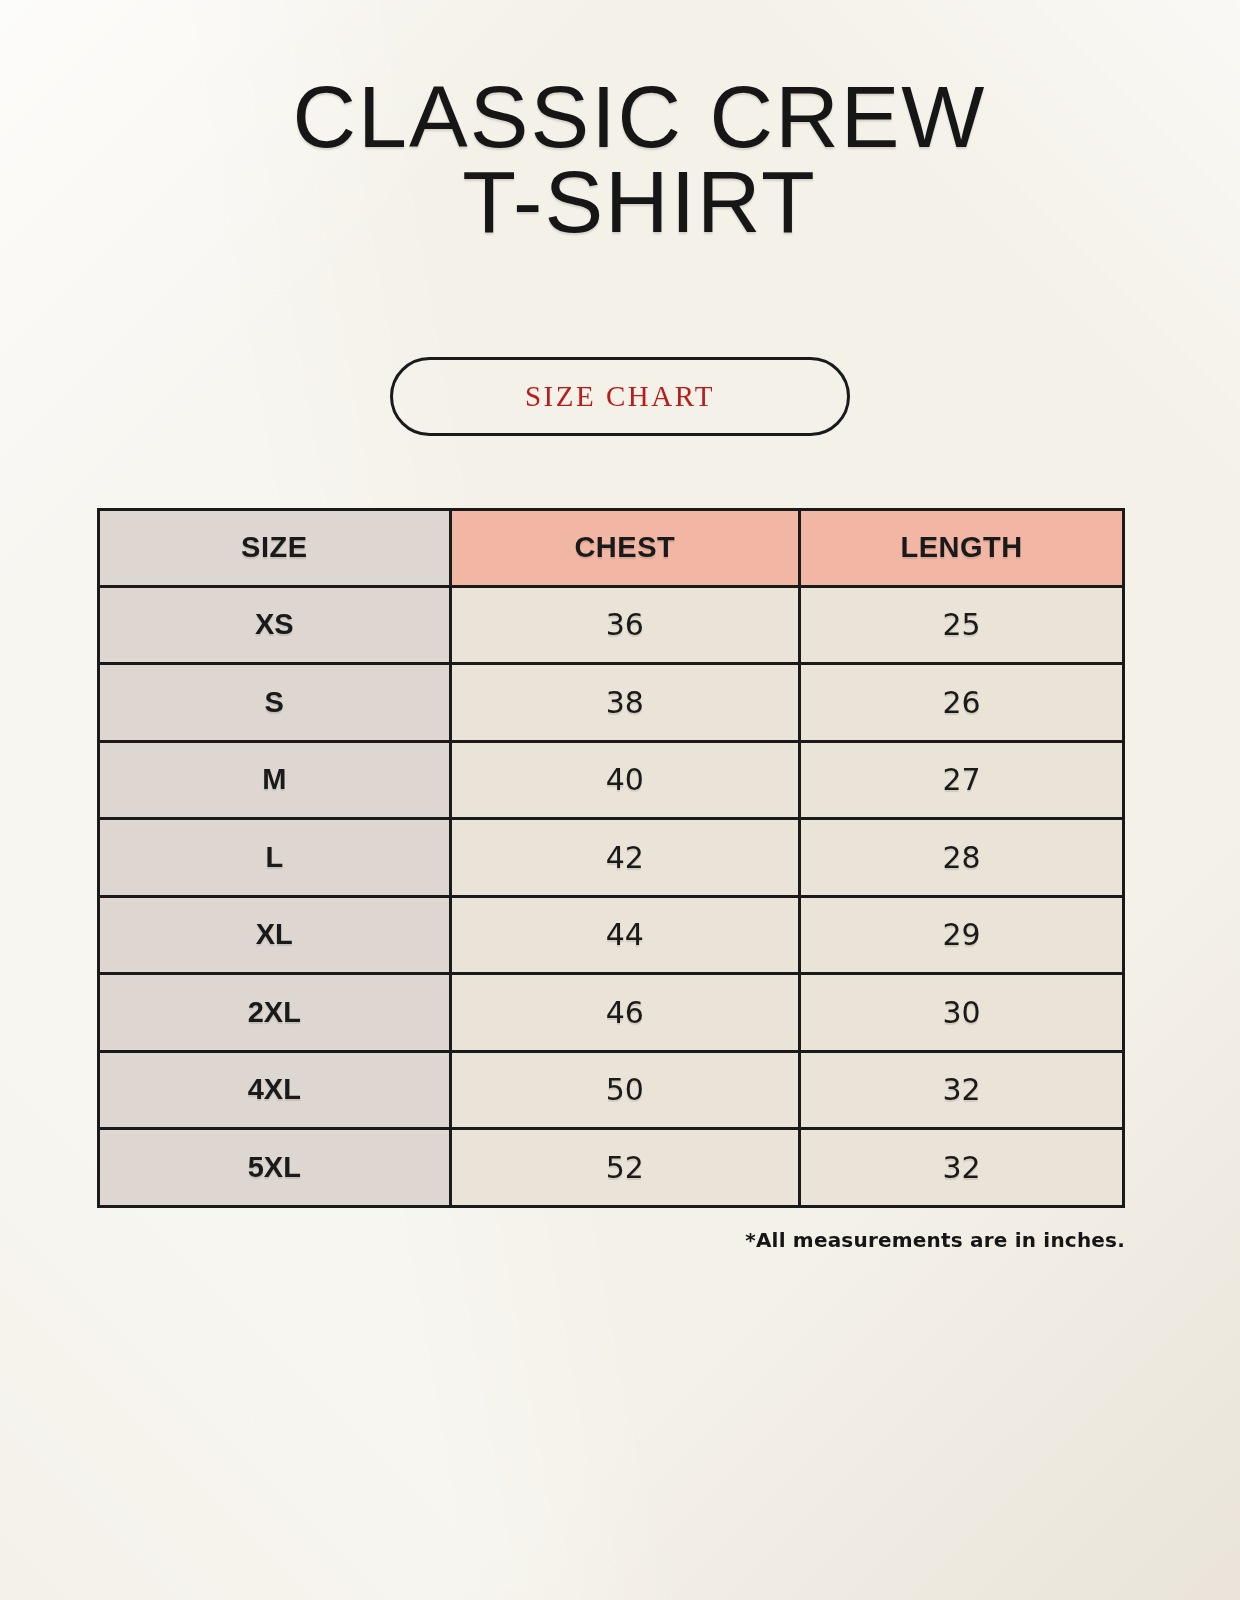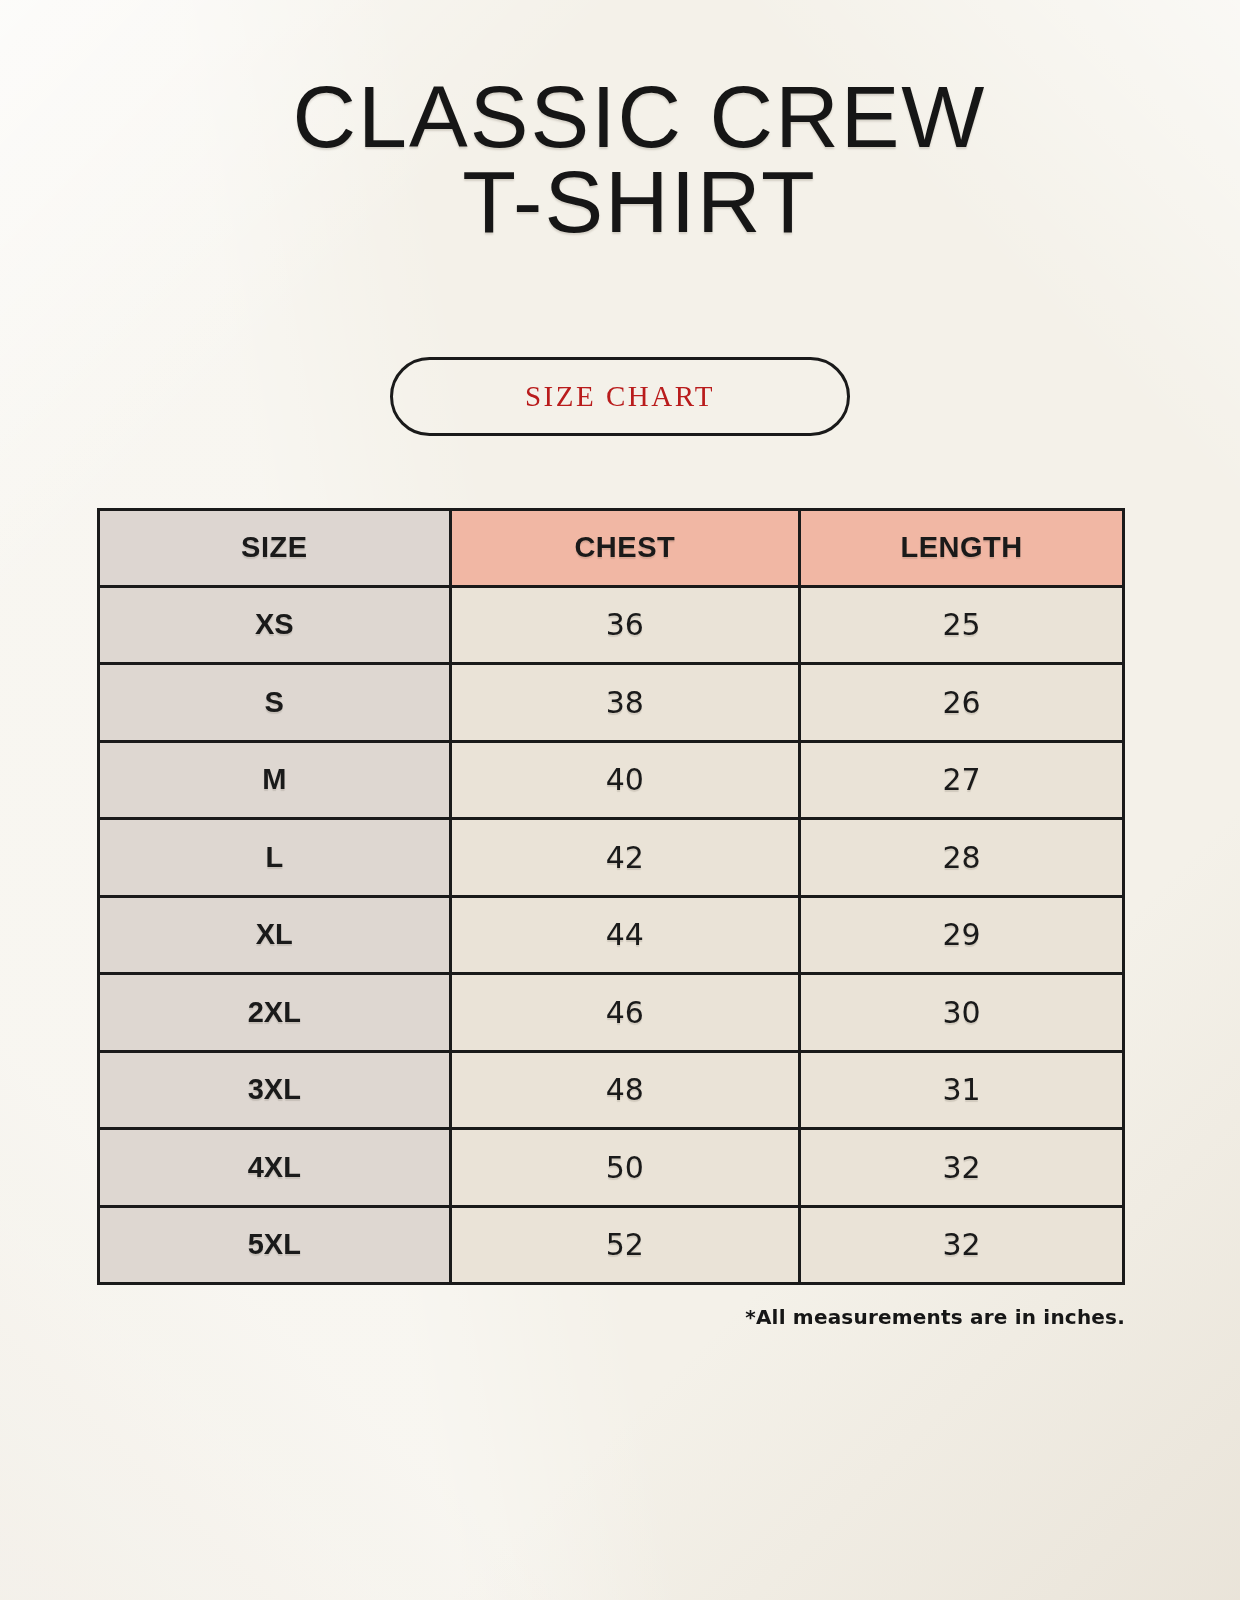--- a/index.html
+++ b/index.html
@@ -152,25 +152,20 @@
           <td class="size-col">XL</td>
           <td>44</td>
           <td>29</td>
         </tr>
         <tr>
           <td class="size-col">2XL</td>
           <td>46</td>
           <td>30</td>
         </tr>
         <tr>
-          <td class="size-col">3XL</td>
-          <td>48</td>
-          <td>31</td>
-        </tr>
-        <tr>
           <td class="size-col">4XL</td>
           <td>50</td>
           <td>32</td>
         </tr>
         <tr>
           <td class="size-col">5XL</td>
           <td>52</td>
           <td>32</td>
         </tr>
       </tbody>

